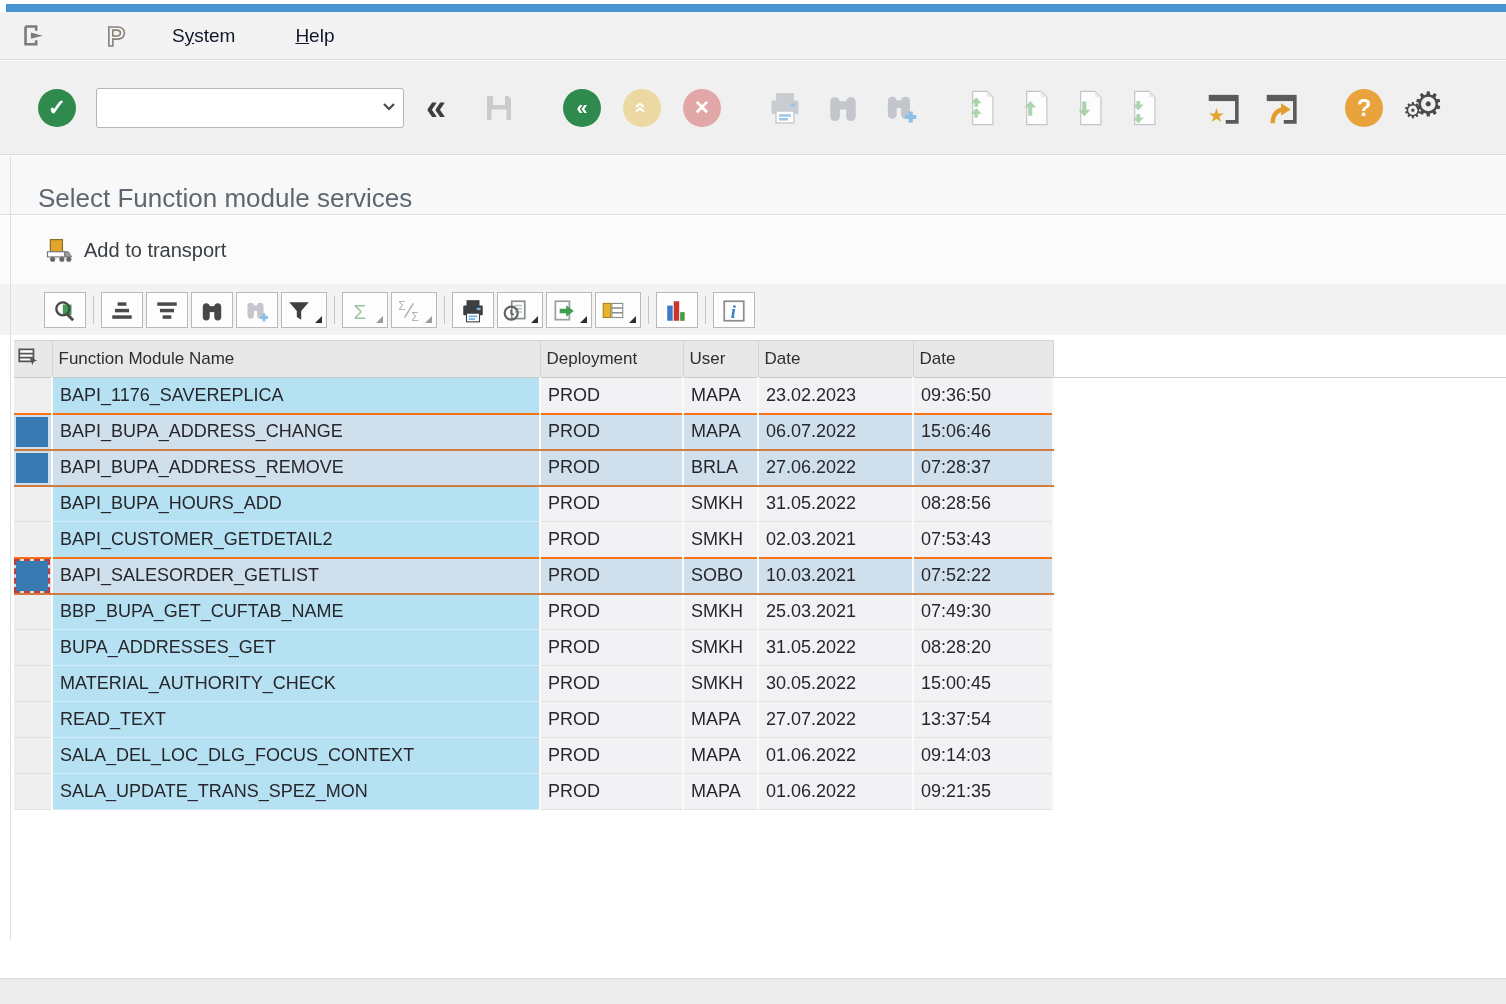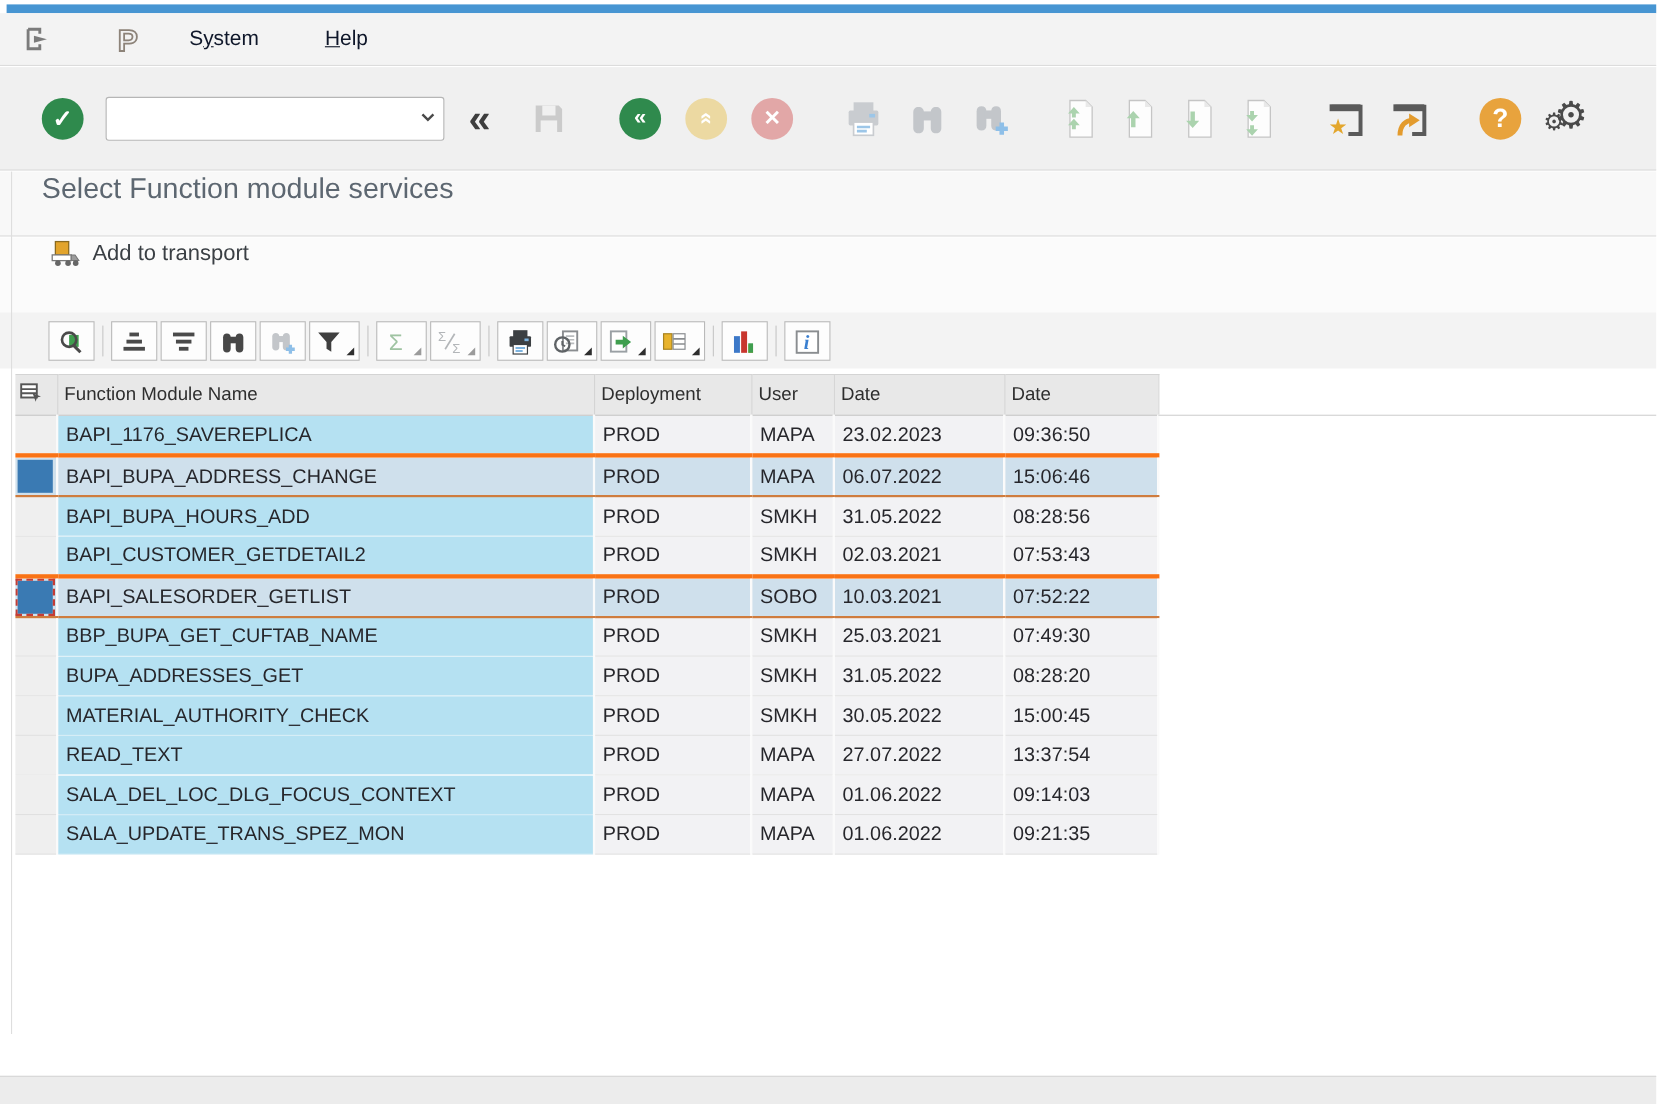--- a/index.html
+++ b/index.html
@@ -32,26 +32,26 @@
   .backchev { font-size:36px; font-weight:bold; color:#3d3d3d; letter-spacing:-3px; line-height:36px; }
   .i34 { width:36px; height:36px; }
   .i30 { width:32px; height:38px; }
   .tb-gap-s { margin-left:22px; } .tb-gap-m { margin-left:38px; } .tb-gap-l { margin-left:46px; }
   .gearwrap { position:relative; width:44px; height:40px; color:#4a4a4a; }
   .gear1 { position:absolute; left:8px; top:-4px; font-size:34px; }
   .gear2 { position:absolute; left:-2px; top:10px; font-size:22px; }
 
   
   .titlebar { position:absolute; top:156px; left:0; right:0; height:59px; background:#f8f8f8;
-              border-bottom:1px solid #dcdcdc; display:flex; align-items:flex-start; }
+              border-bottom:1px solid #dcdcdc; display:flex; align-items:flex-end; }
   .page-title { font-size:26px; color:#5d6771; margin-left:38px; }
 
   
   .appbar { position:absolute; top:216px; left:0; right:0; height:68px; background:#fbfbfb;
-            display:flex; align-items:flex-start; }
+            display:flex; align-items:center; }
   .appbtn { display:flex; align-items:center; gap:10px; margin-left:44px; cursor:default; }
   .appbtn .lbl { font-size:20px; color:#3a3f44; }
 
   
   .alvbar { position:absolute; top:284px; left:0; right:0; height:51px; background:#f3f3f3;
             display:flex; align-items:center; }
   .abtn { height:36px; min-width:42px; background:#fdfdfd; border:1px solid #b9b9b9;
           display:flex; align-items:flex-end; justify-content:center; padding:3px 4px; margin-right:3px; }
   .abtn svg { display:block; }
   .marrow { width:0; height:0; border-bottom:7px solid #2e2e2e; border-left:7px solid transparent; margin:0 0 1px 3px; }
@@ -63,21 +63,21 @@
   table { border-collapse:collapse; table-layout:fixed; }
   th { height:37px; background:#e8e8e8; text-align:left; font-weight:400; font-size:17px; color:#2e2e2e;
        padding:0 6px; border-top:1px solid #d4d4d4; border-right:1px solid #d4d4d4; border-bottom:1px solid #c8c8c8; }
   th.selcol { padding:0 2px; }
   td { height:36px; font-size:18px; color:#26262b; padding:0 7px; white-space:nowrap; overflow:hidden;
        border-right:2px solid #fafafa; }
   td.fmn { background:#b5e1f2; border-bottom:1px solid #d2ebf6; }
   td.val { background:#f2f2f4; border-bottom:1px solid #e2e2e2; }
   td.selcol { background:#efefef; border-bottom:1px solid #e0e0e0; padding:0; }
   .selbox { width:32px; height:30px; margin:2px; }
-  tr.selected td { background:#cfe0ec; border-top:4px solid #f97316; border-bottom:2px solid #cf7c3e;margin-left:47px; }
+  tr.selected td { background:#cfe0ec; border-top:2px solid #f97316; border-bottom:2px solid #cf7c3e;margin-left:47px; }
   tr.selected td.selcol { background:#cfe0ec; }
   tr.selected .selbox { background:#3a7ab3; }
   tr.focused .selbox { outline:2px dashed #c43c35; outline-offset:0; }
 
   .header-ext { position:absolute; top:377px; left:1053px; right:0; height:1px; background:#d0d0d0; }
   .left-border { position:absolute; top:156px; left:10px; width:1px; height:784px; background:#dedede; }
   .statusbar { position:absolute; top:978px; left:0; right:0; height:26px; background:#ececec; border-top:1px solid #d8d8d8; }
 </style>
 </head>
 <body>
@@ -350,20 +350,30 @@
           <tr class="selected">
       <td class="selcol">
               <div class="selbox"></div>
             </td>
       <td class="fmn">BAPI_BUPA_ADDRESS_CHANGE</td>
       <td class="val">PROD</td>
       <td class="val">MAPA</td>
       <td class="val">06.07.2022</td>
       <td class="val">15:06:46</td>
     </tr>
+          <tr class="selected">
+      <td class="selcol">
+              <div class="selbox"></div>
+            </td>
+      <td class="fmn">BAPI_BUPA_ADDRESS_REMOVE</td>
+      <td class="val">PROD</td>
+      <td class="val">BRLA</td>
+      <td class="val">27.06.2022</td>
+      <td class="val">07:28:37</td>
+    </tr>
           <tr>
       <td class="selcol">
               <div class="selbox"></div>
             </td>
       <td class="fmn">BAPI_BUPA_HOURS_ADD</td>
       <td class="val">PROD</td>
       <td class="val">SMKH</td>
       <td class="val">31.05.2022</td>
       <td class="val">08:28:56</td>
     </tr>

